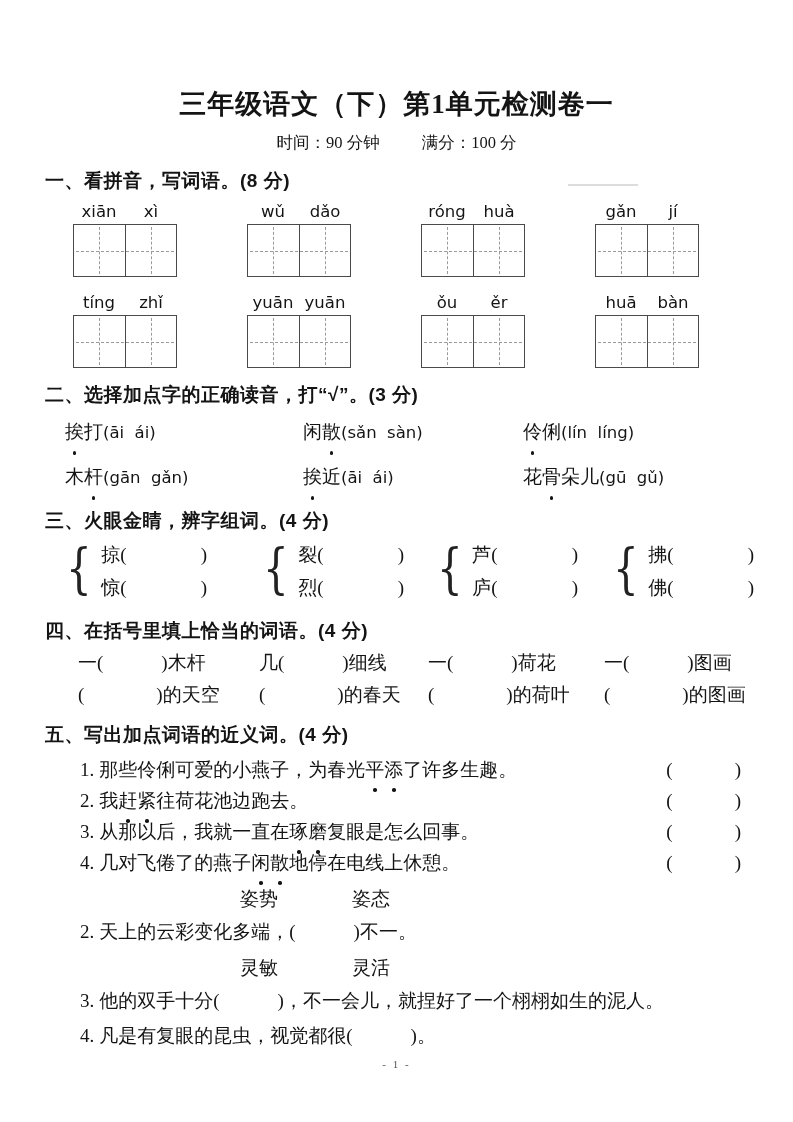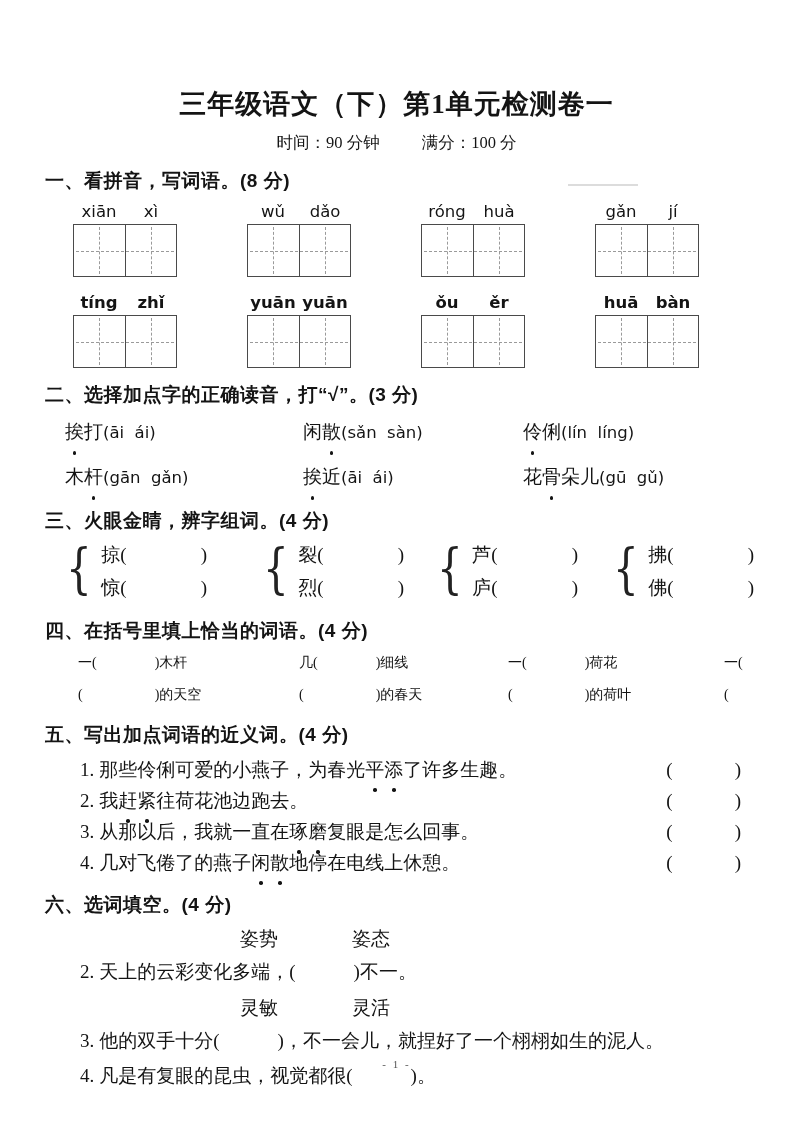--- a/index.html
+++ b/index.html
@@ -22,21 +22,21 @@
   }
 
   
   .sec-h {
     margin:14px 0 0 45px; font-size:19px; font-weight:700;
     font-family:"Liberation Sans","DejaVu Sans",sans-serif; letter-spacing:0.5px;
   }
 
   
   .py-row { display:flex; gap:70px; margin-left:73px; margin-top:6px; }
-  .py-row + .py-row { margin-top:14px;font-weight:bold; }
+  .py-row + .py-row { margin-top:14px; }
   .py-unit { width:104px; }
   .py-labels { display:flex; height:24px; align-items:flex-end; padding-bottom:3px; }
   .py-syll {
     flex:1; text-align:center; font-size:16.5px;
     font-family:"DejaVu Sans","Liberation Sans",sans-serif;
   }
   .wgrid {
     position:relative; display:flex; width:104px; height:53px;
     border:1.6px solid #4a4a4a; background:#fff;
   }
@@ -71,21 +71,21 @@
     display:block; height:66px; line-height:62px; font-size:54px; color:#222;
     font-family:"DejaVu Serif","Liberation Serif",serif; font-weight:400;
     transform:scaleX(0.75); transform-origin:left center; margin-right:1px;
   }
   .s3-col { }
   .s3-line { height:33px; display:flex; align-items:center; font-size:19px; }
   .gap { display:inline-block; }
   .g74 { width:74px; } .g62 { width:62px; } .g58 { width:58px; } .g72 { width:72px; }
 
   
-  .s4-row { display:grid; grid-template-columns:181px 169px 176px 1fr; margin-left:78px; margin-top:6px; font-size:14px; line-height:26px;gap:40px; }
+  .s4-row { display:grid; grid-template-columns:181px 169px 176px 1fr; margin-left:78px; margin-top:6px; font-size:19px; line-height:26px; }
   .s4-cell { white-space:nowrap; }
 
   
   #s5-items { margin-top:6px; }
   .s5-line {
     display:flex; justify-content:space-between; align-items:baseline;
     margin-left:80px; width:661px; font-size:19px; line-height:31px;
   }
   .s5-num { margin-right:5px; }
   .rparen { white-space:nowrap; }
@@ -328,21 +328,20 @@
           <span class="rparen"><span>(</span><span class="gap g62"></span><span>)</span></span>
         </div>
         <div class="s5-line">
           <span class="sent"><span class="s5-num">4.</span><span>几对飞倦了的燕子</span><span class="dc">闲</span><span class="dc">散</span><span>地停在电线上休憩。</span></span>
           <span class="rparen"><span>(</span><span class="gap g62"></span><span>)</span></span>
         </div>
       </div>
   </div>
 
   <div>
-    <div class="sec-h">六、选词填空。(4 分)</div>
     <div id="s6-groups">
         <div class="words-line">
           <span>姿势</span>
           <span>姿态</span>
         </div>
         <div class="s6-line"><span class="s6-num">2.</span><span>天上的云彩变化多端，</span><span>(</span><span class="gap g58"></span><span>)</span><span>不一。</span></div>
         <div class="words-line">
           <span>灵敏</span>
           <span>灵活</span>
         </div>

